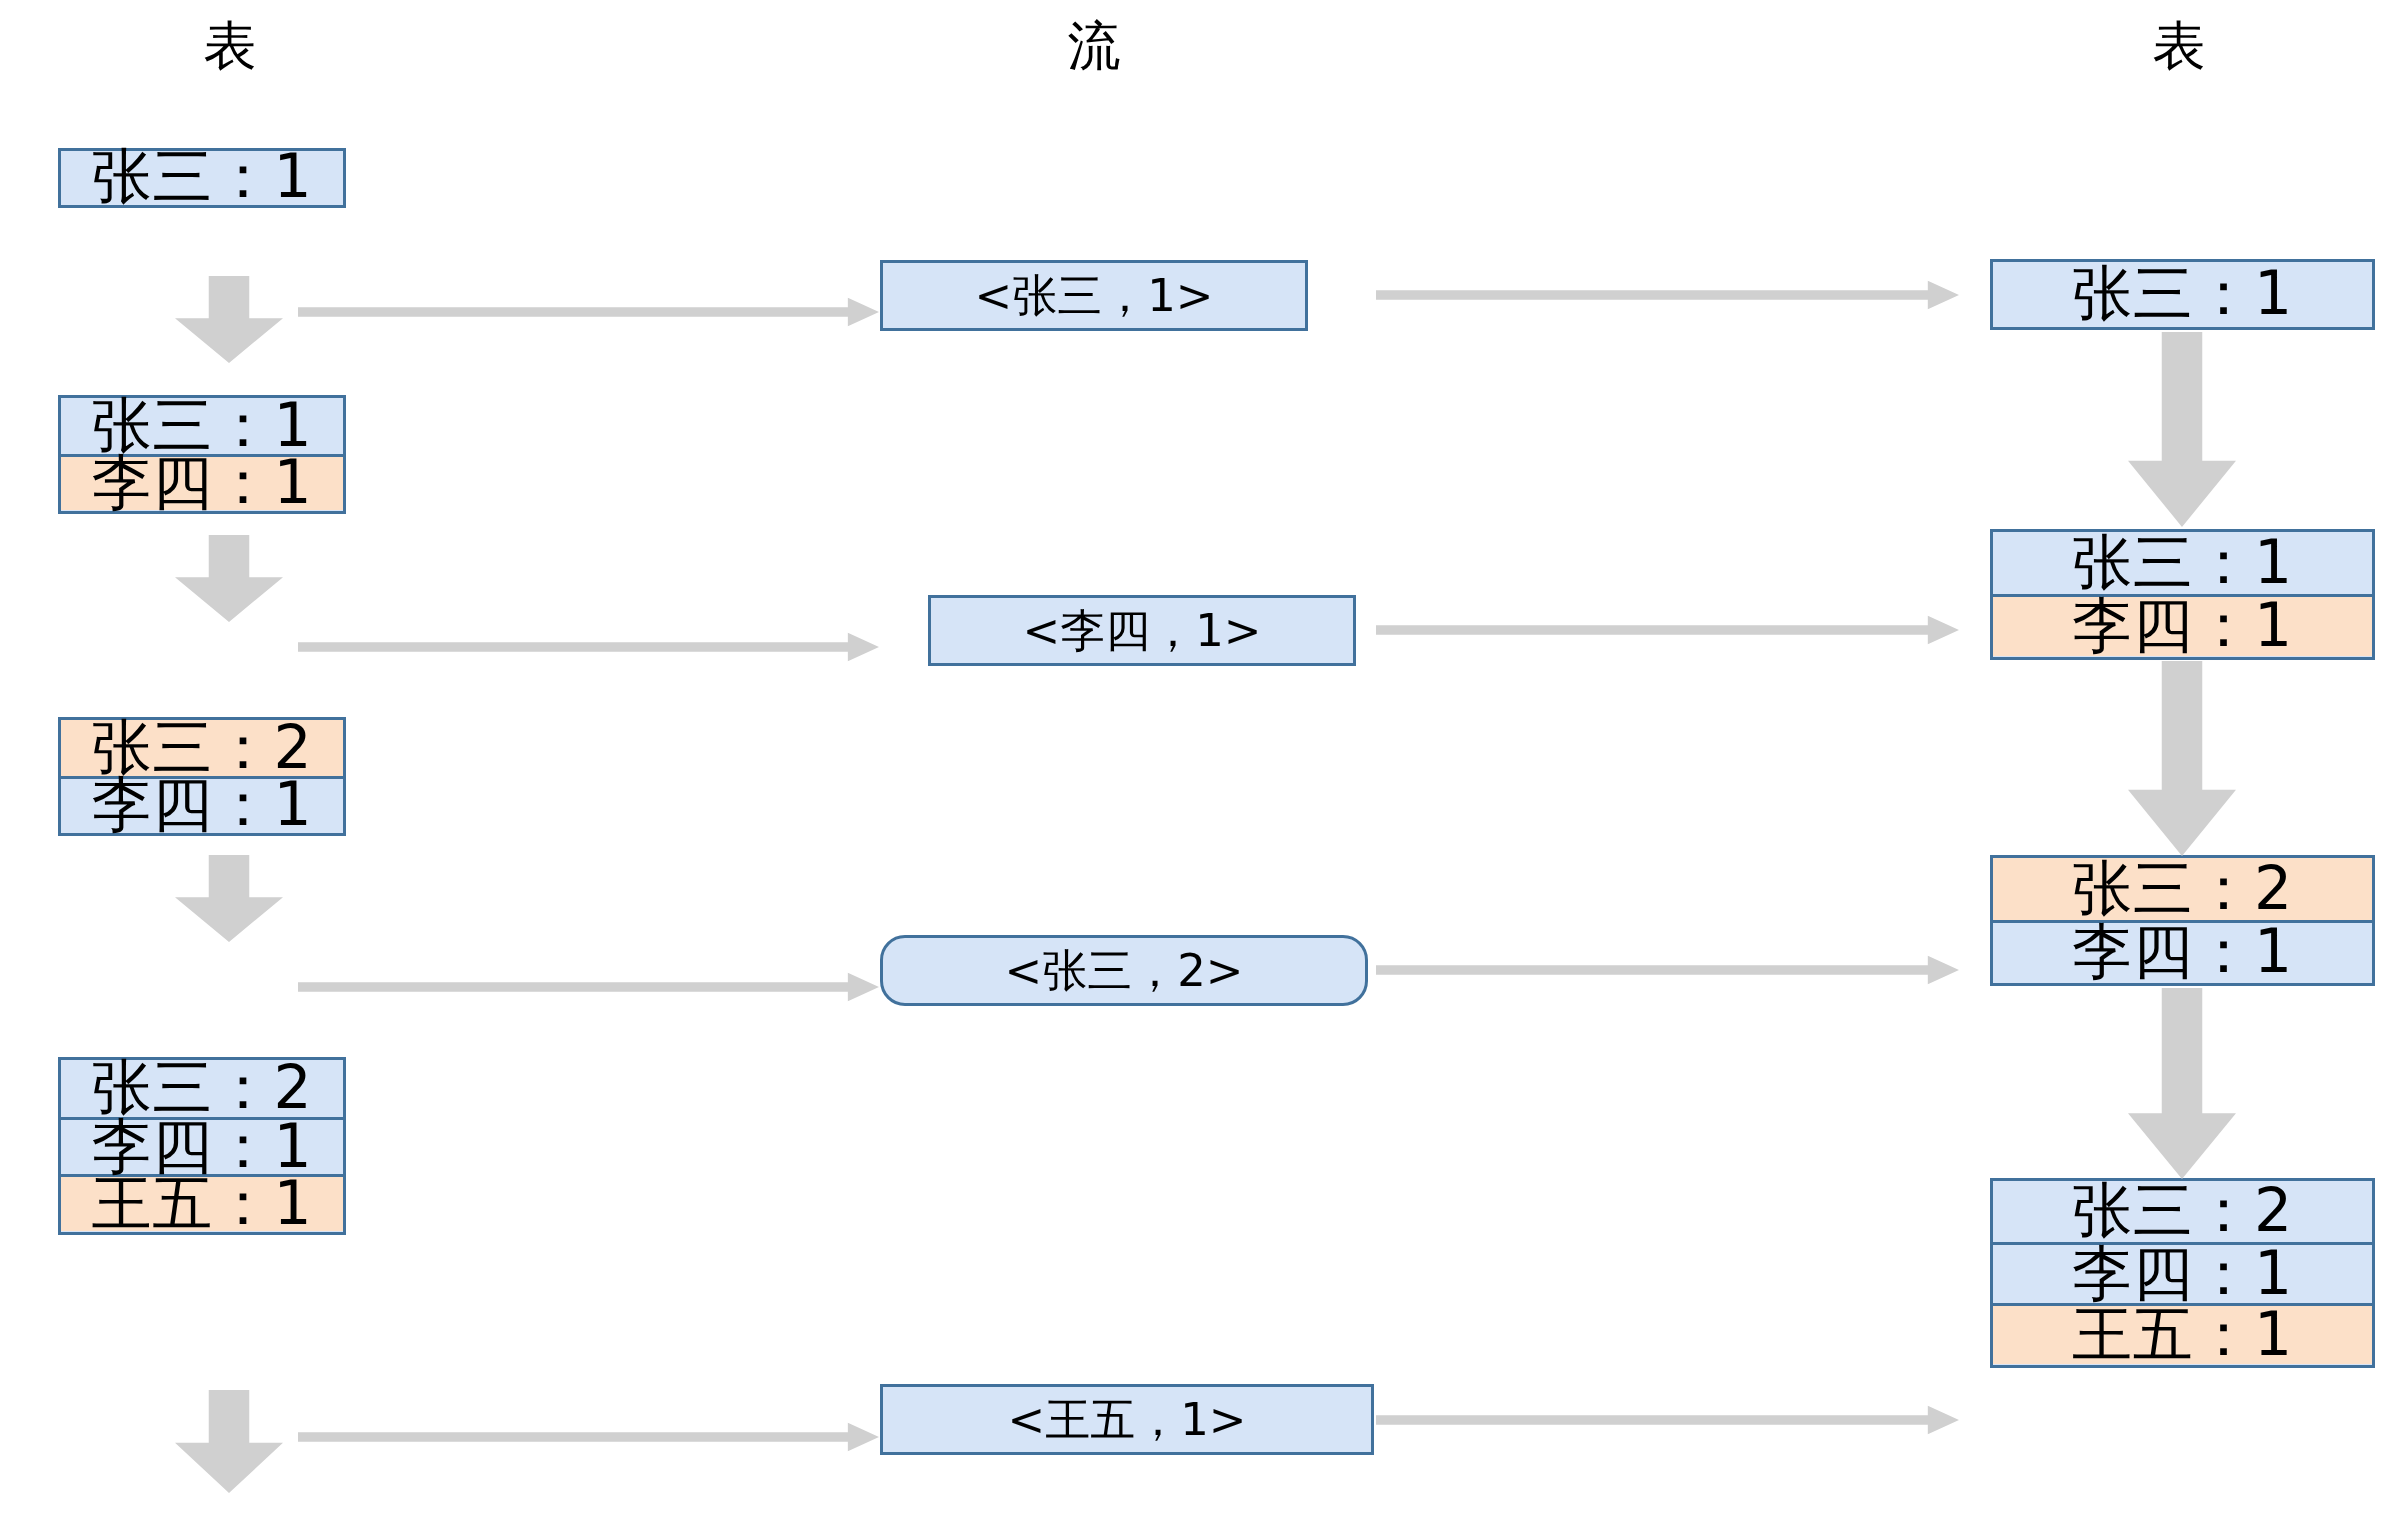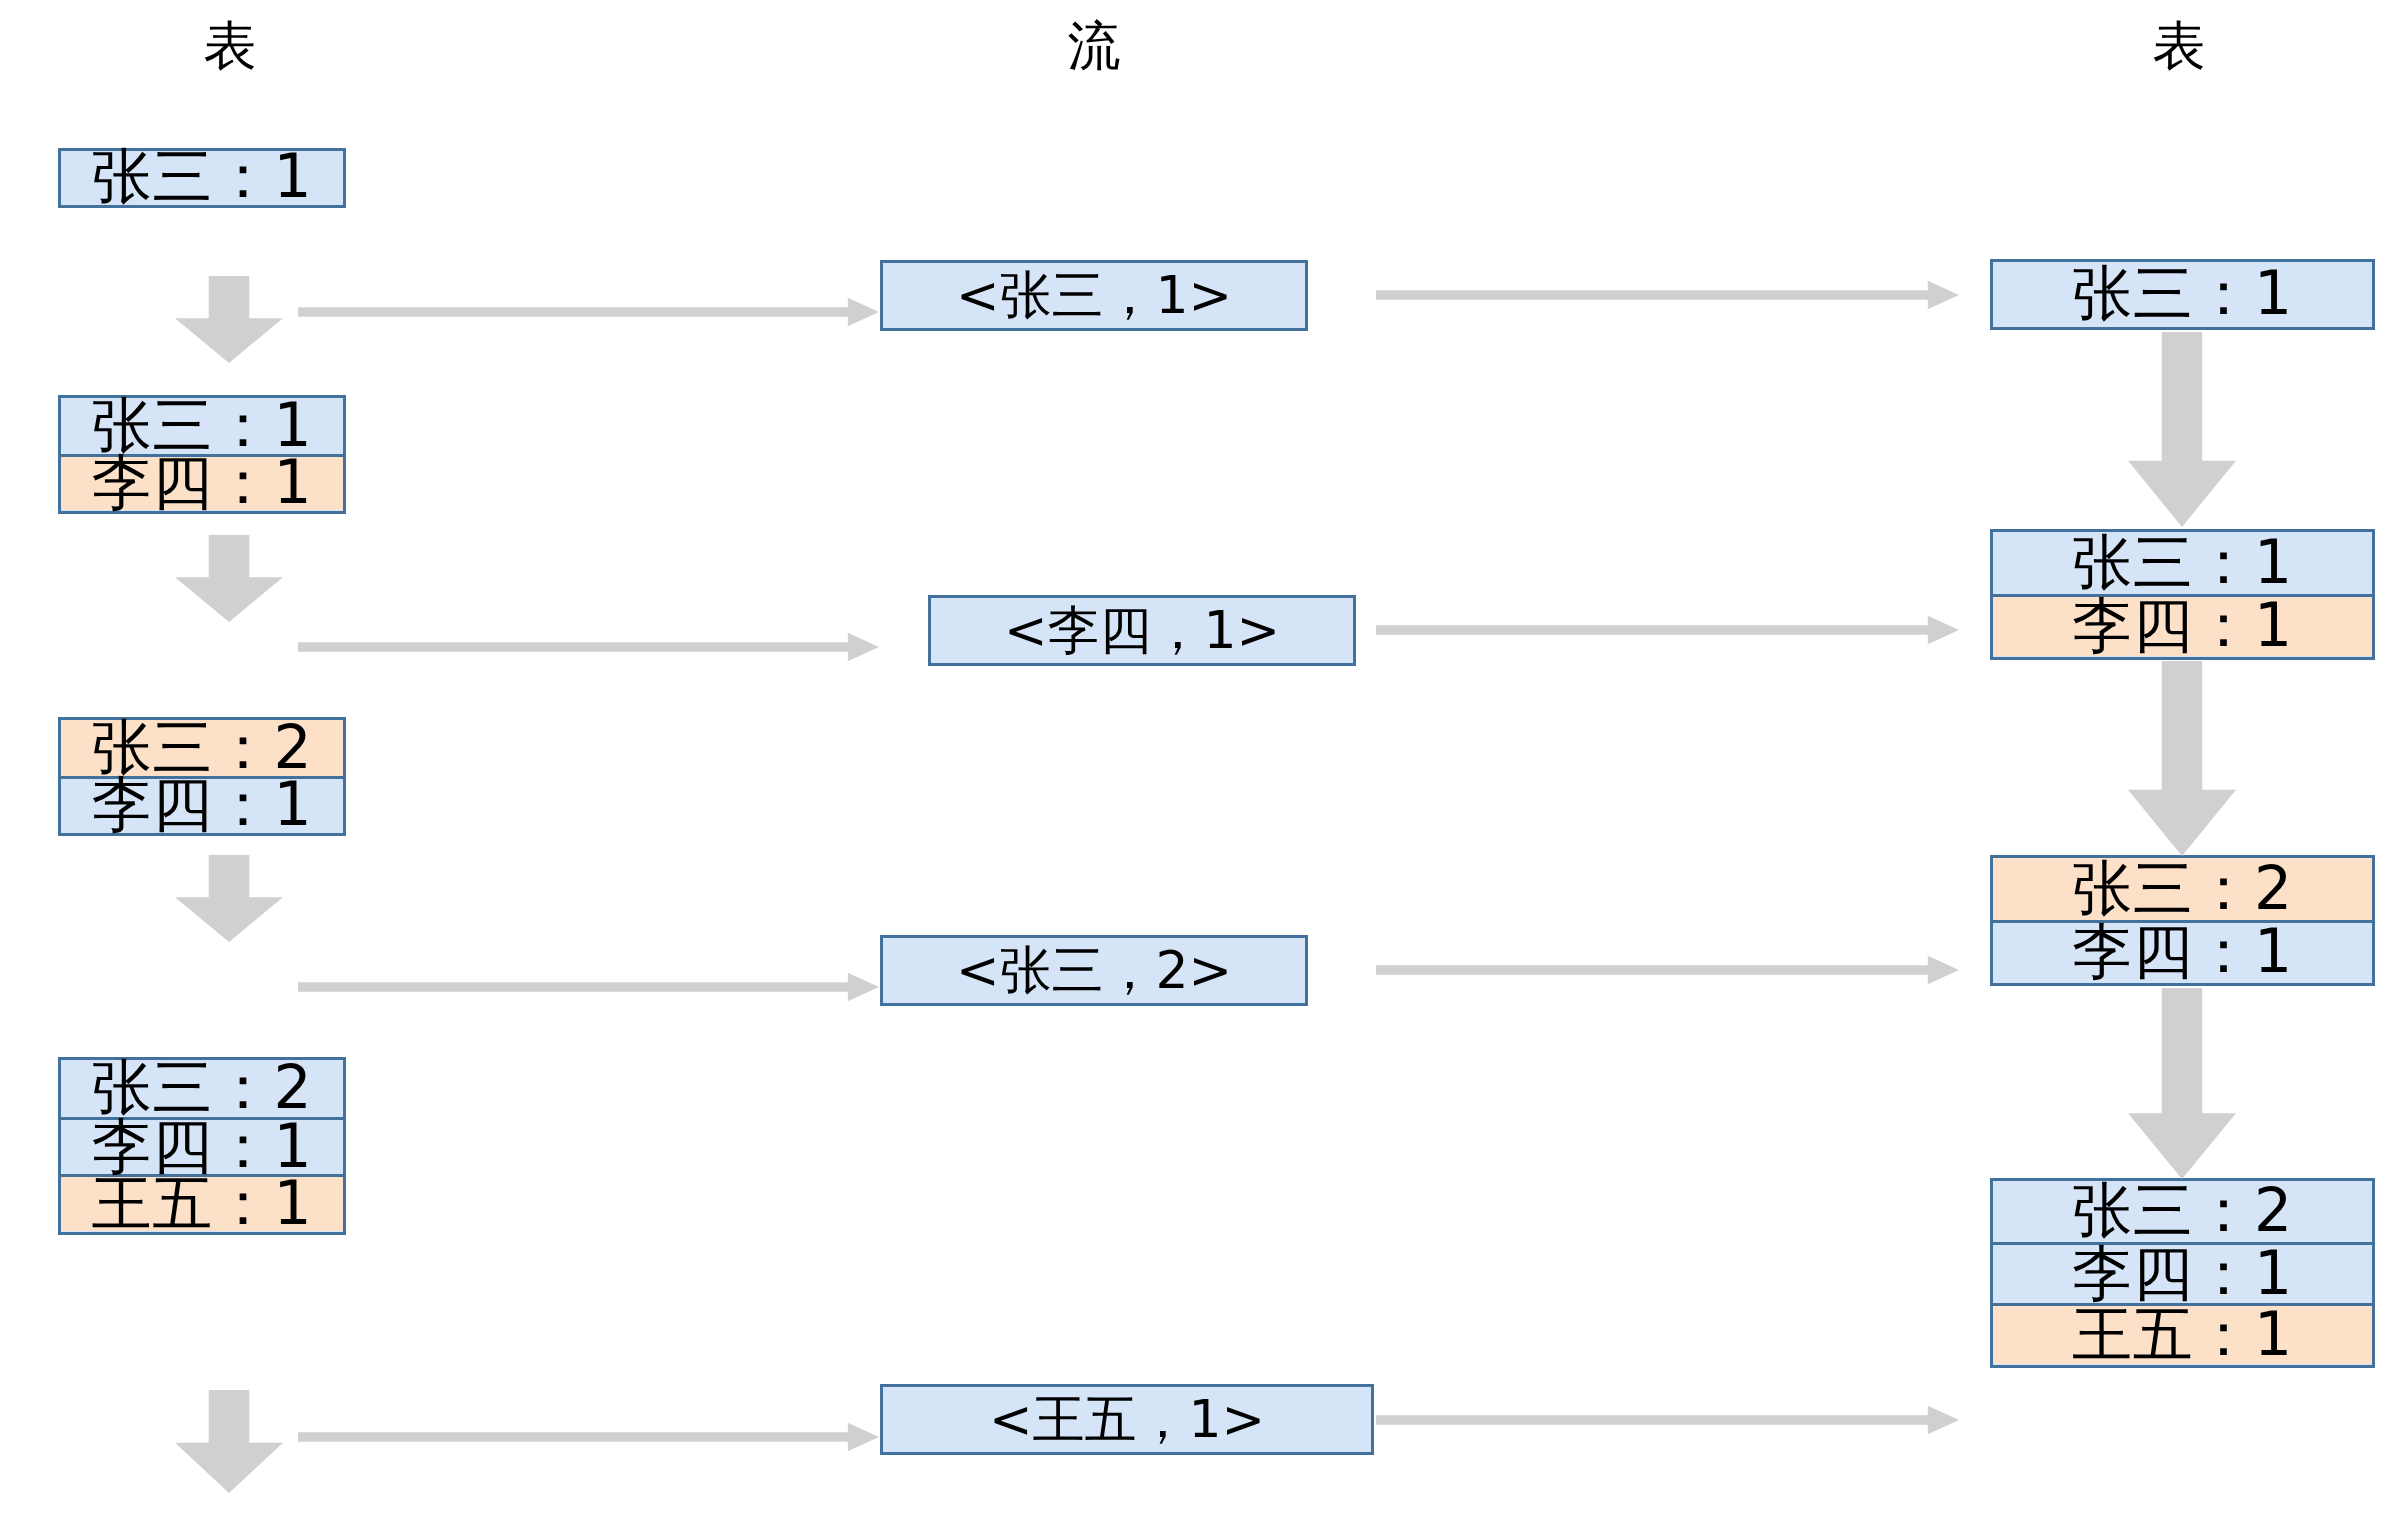--- a/index.html
+++ b/index.html
@@ -37,21 +37,21 @@
   .orange{background:#fce0c8;}
 
   .sbox{
     position:absolute;
     border:3.4px solid #41719c;
     box-sizing:border-box;
     background:#d6e4f7;
     display:flex;
     align-items:center;
     justify-content:center;
-    font-size:52px;
+    font-size:45px;
     color:#000000;
     white-space:nowrap;
   }
 
   
   .down-arrow{position:absolute;}
   .down-arrow svg{display:block;width:100%;height:100%;}
 
   
   .h-arrow{position:absolute;}
@@ -133,21 +133,21 @@
   <div class="h-arrow" style="left:298px;top:1420px;width:581px;height:34px;">
     <svg viewBox="0 0 858 50" preserveAspectRatio="none">
       <path d="M0,18 L812,18 L812,4 L858,25 L812,46 L812,32 L0,32 Z" fill="#d0d0d0"></path>
     </svg>
   </div>
 
   <div class="sbox" style="left:880px;top:260px;width:428px;height:71px;">&lt;张三，1&gt;</div>
 
   <div class="sbox" style="left:880px;top:595px;width:428px;height:71px;margin-left:48px;">&lt;李四，1&gt;</div>
 
-  <div class="sbox" style="left:880px;top:935px;width:428px;height:71px;">&lt;张三，2&gt;</div>
+  <div class="sbox" style="left:880px;top:935px;width:488px;height:71px;border-radius:25px;">&lt;张三，2&gt;</div>
 
   <div class="sbox" style="left:880px;top:1384px;width:494px;height:71px;">&lt;王五，1&gt;</div>
 
   <div class="h-arrow" style="left:1376px;top:278px;width:583px;height:34px;">
     <svg viewBox="0 0 860 50" preserveAspectRatio="none">
       <path d="M0,18 L814,18 L814,4 L860,25 L814,46 L814,32 L0,32 Z" fill="#d0d0d0"></path>
     </svg>
   </div>
 
   <div class="h-arrow" style="left:1376px;top:613px;width:583px;height:34px;">

